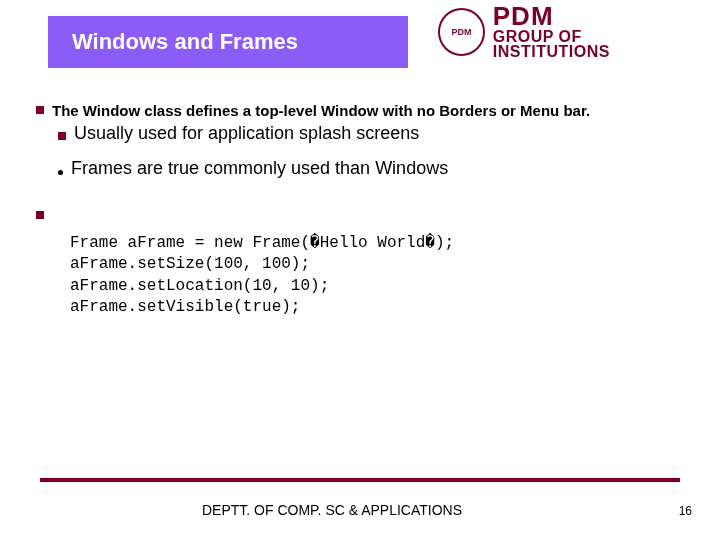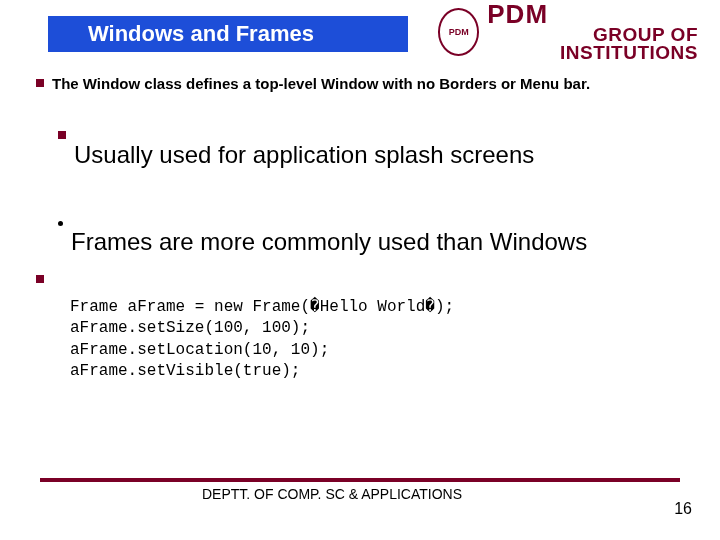--- a/index.html
+++ b/index.html
@@ -1,36 +1,36 @@
 <!DOCTYPE html>
 <html><head>
 <meta charset="utf-8">
 <style>
   * { margin: 0; padding: 0; box-sizing: border-box; }
   html, body { width: 720px; height: 540px; font-family: Arial, Helvetica, sans-serif; background: #fff; color: #000; }
   .slide { position: relative; width: 720px; height: 540px; }
-  .title-bar { position: absolute; left: 48px; top: 16px; width: 360px; height: 36px; background: #1d4ed8; display: flex; align-items: center; padding-left: 40px; }
+  .title-bar { position: absolute; left: 48px; top: 16px; width: 360px; height: 52px; background: #8b5cf6; display: flex; align-items: center; padding-left: 24px; }
   .title-bar span { color: #fff; font-size: 22px; font-weight: bold; }
   .logo { position: absolute; right: 22px; top: 4px; width: 260px; height: 56px; display: flex; align-items: center; gap: 8px; }
   .logo-seal { width: 48px; height: 48px; border: 2px solid #7a0026; border-radius: 50%; display: flex; align-items: center; justify-content: center; font-size: 9px; color: #7a0026; font-weight: bold; text-align: center; line-height: 1; }
   .logo-text { display: flex; flex-direction: column; line-height: 0.95; }
   .logo-text .l1 { color: #7a0026; font-size: 26px; font-weight: 900; letter-spacing: 1px; }
-  .logo-text .l2 { color: #7a0026; font-size: 19px; font-weight: 900; letter-spacing: 0.5px; text-align: right; }
+  .logo-text .l2 { color: #7a0026; font-size: 16px; font-weight: 900; letter-spacing: 0.5px; }
   .body { position: absolute; left: 36px; top: 74px; width: 650px; }
   .bullets > li { list-style: none; margin-bottom: 14px; }
-  .bullets > li > .row { display: flex; align-items: flex-start; gap: 8px; }
+  .bullets > li > .row { display: flex; align-items: flex-start; gap: 8px; margin-top: 27px; }
   .sq { width: 8px; height: 8px; background: #7a0026; margin-top: 5px; flex: 0 0 auto; }
   .dot { width: 5px; height: 5px; background: #000; border-radius: 50%; margin-top: 9px; flex: 0 0 auto; }
   .b-text { font-size: 15px; font-weight: bold; line-height: 1.3; }
   .sub { margin-left: 22px; margin-top: 2px; display: flex; align-items: center; gap: 8px; }
-  .sub-text { font-size: 24px; margin-top: 45px; }
+  .sub-text { font-size: 18px; }
   .code { margin-left: 34px; margin-top: 14px; font-family: "Courier New", monospace; font-size: 16px; line-height: 1.35; white-space: pre; }
   .hr { position: absolute; left: 40px; bottom: 58px; width: 640px; height: 4px; background: #7a0026; }
-  .footer { position: absolute; bottom: 38px; left: 0; width: 664px; text-align: center; font-size: 14px; }
-  .pagenum { position: absolute; right: 28px; bottom: 22px; font-size: 16px; }
+  .footer { position: absolute; bottom: 22px; left: 0; width: 664px; text-align: center; font-size: 14px; }
+  .pagenum { position: absolute; right: 28px; bottom: 22px; font-size: 12px; }
 </style>
 </head>
 <body>
 <div class="slide">
 
 <div class="title-bar">
   <span>Windows and Frames</span>
 </div>
 
 <div class="logo">
@@ -51,21 +51,21 @@
       </div>
       <div class="sub">
         <span class="sq"></span>
         <span class="sub-text">Usually used for application splash screens</span>
       </div>
     </li>
 
     <li>
       <div class="sub">
         <span class="dot"></span>
-        <span class="sub-text">Frames are more commonly used than Windows</span>
+        <span class="sub-text">Frames are true commonly used than Windows</span>
       </div>
     </li>
 
     <li>
       <div class="row">
         <span class="sq"></span>
       </div>
       <div class="code">Frame aFrame = new Frame(�Hello World�);
 aFrame.setSize(100, 100);
 aFrame.setLocation(10, 10);

